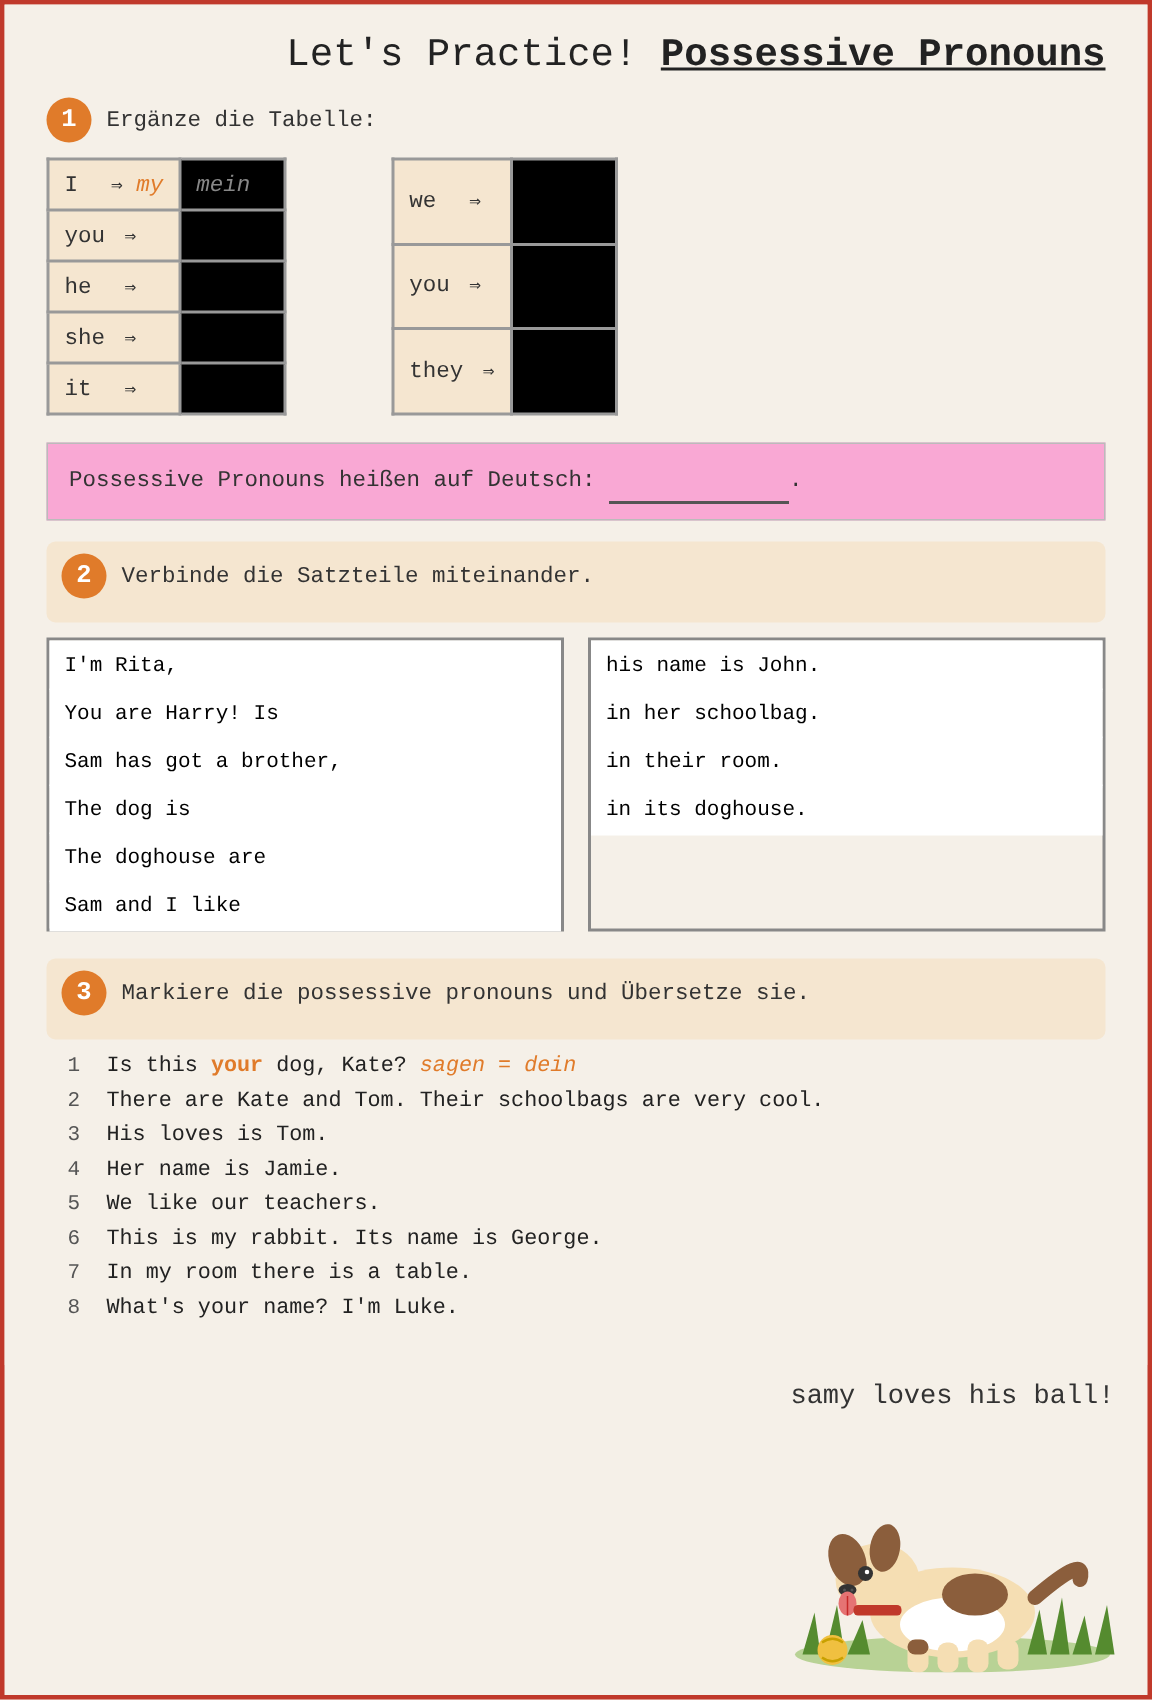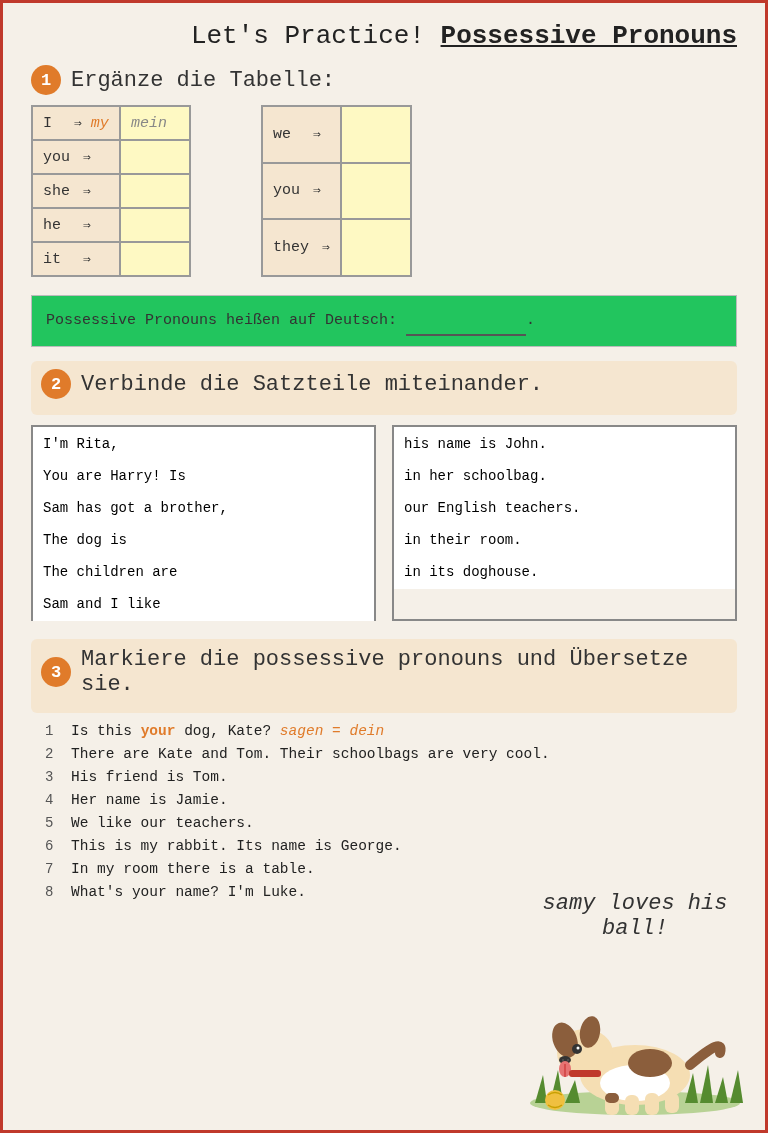--- a/index.html
+++ b/index.html
@@ -43,21 +43,21 @@
       width: 30px;
       height: 30px;
       display: flex;
       align-items: center;
       justify-content: center;
       font-size: 17px;
       font-weight: bold;
       flex-shrink: 0;
     }
     .section-label {
-      font-size: 22px;
+      font-size: 15px;
       color: #333;
       font-family: 'Courier New', Courier, monospace;
     }
     
     .section1 {
       margin-bottom: 18px;
     }
     .pronoun-tables {
       display: flex;
       gap: 30px;
@@ -72,30 +72,30 @@
       font-size: 15px;
       font-family: 'Courier New', Courier, monospace;
       min-width: 60px;
       height: 34px;
     }
     .pronoun-table .pronoun-cell {
       background: #f5e6d0;
       color: #333;
     }
     .pronoun-table .answer-cell {
-      background: #fef9c3;
+      background: #000000;
       min-width: 70px;
     }
     .arrow-span {
       font-size: 13px;
       margin-left: 4px;
     }
     
     .poss-box {
-      background: #22c55e;
+      background: #f9a8d4;
       border: 1.5px solid #bbb;
       padding: 10px 14px;
       margin: 14px 0 14px 0;
       font-size: 15px;
       font-family: 'Courier New', Courier, monospace;
       color: #333;
       line-height: 2;
     }
     .underline-blank {
       display: inline-block;
@@ -179,25 +179,24 @@
     }
     
     .dog-area {
       position: absolute;
       bottom: 10px;
       right: 10px;
       width: 240px;
       text-align: center;
     }
     .dog-text {
-      font-size: 22px;
+      font-size: 18px;
       font-family: 'Courier New', Courier, monospace;
       color: #333;
       margin-bottom: 4px;
-      font-style: italic;
     }
     
     .connect-table-wrapper {
       border: 2px solid #888;
     }
     .connect-table-wrapper .connect-cell {
       border: none;
       border-bottom: 1.5px solid #aaa;
     }
     .connect-table-wrapper .connect-cell:last-child {
@@ -233,25 +232,25 @@
         <tbody>
             <tr>
           <td class="pronoun-cell">I &nbsp;<span class="arrow-span">⇒</span> <span style="color:#e07b2a;font-style:italic">my</span></td>
           <td class="mein-cell answer-cell" style="color:#888;font-style:italic">mein</td>
         </tr>
         <tr>
           <td class="pronoun-cell">you <span class="arrow-span">⇒</span></td>
           <td class="answer-cell"></td>
         </tr>
         <tr>
+          <td class="pronoun-cell">he &nbsp;<span class="arrow-span">⇒</span></td>
+          <td class="answer-cell"></td>
+        </tr>
+        <tr>
           <td class="pronoun-cell">she <span class="arrow-span">⇒</span></td>
-          <td class="answer-cell"></td>
-        </tr>
-        <tr>
-          <td class="pronoun-cell">he &nbsp;<span class="arrow-span">⇒</span></td>
           <td class="answer-cell"></td>
         </tr>
         <tr>
           <td class="pronoun-cell">it &nbsp;<span class="arrow-span">⇒</span></td>
           <td class="answer-cell"></td>
         </tr>
       </tbody>
         </table>
 
       <table class="pronoun-table" style="margin-left:40px">
@@ -286,27 +285,26 @@
         <span class="section-label">Verbinde die Satzteile miteinander.</span>
       </div>
     </div>
 
     <div class="connect-tables">
       <div class="connect-col connect-table-wrapper">
         <div class="connect-cell">I'm Rita,</div>
         <div class="connect-cell">You are Harry! Is</div>
         <div class="connect-cell">Sam has got a brother,</div>
         <div class="connect-cell">The dog is</div>
-        <div class="connect-cell">The children are</div>
+        <div class="connect-cell">The doghouse are</div>
         <div class="connect-cell">Sam and I like</div>
       </div>
       <div class="connect-col connect-table-wrapper">
         <div class="connect-cell">his name is John.</div>
         <div class="connect-cell">in her schoolbag.</div>
-        <div class="connect-cell">our English teachers.</div>
         <div class="connect-cell">in their room.</div>
         <div class="connect-cell">in its doghouse.</div>
       </div>
     </div>
   </div>
 
   <div class="section3">
     <div class="section3-bg">
       <div class="section-header">
         <div class="circle-num">3</div>
@@ -318,21 +316,21 @@
       <li>
         <span class="num">1</span>
         <span>Is this <span class="highlight-your">your</span> dog, Kate? <span class="answer-hint">sagen = dein</span></span>
       </li>
       <li>
         <span class="num">2</span>
         <span>There are Kate and Tom. Their schoolbags are very cool.</span>
       </li>
       <li>
         <span class="num">3</span>
-        <span>His friend is Tom.</span>
+        <span>His loves is Tom.</span>
       </li>
       <li>
         <span class="num">4</span>
         <span>Her name is Jamie.</span>
       </li>
       <li>
         <span class="num">5</span>
         <span>We like our teachers.</span>
       </li>
       <li>

